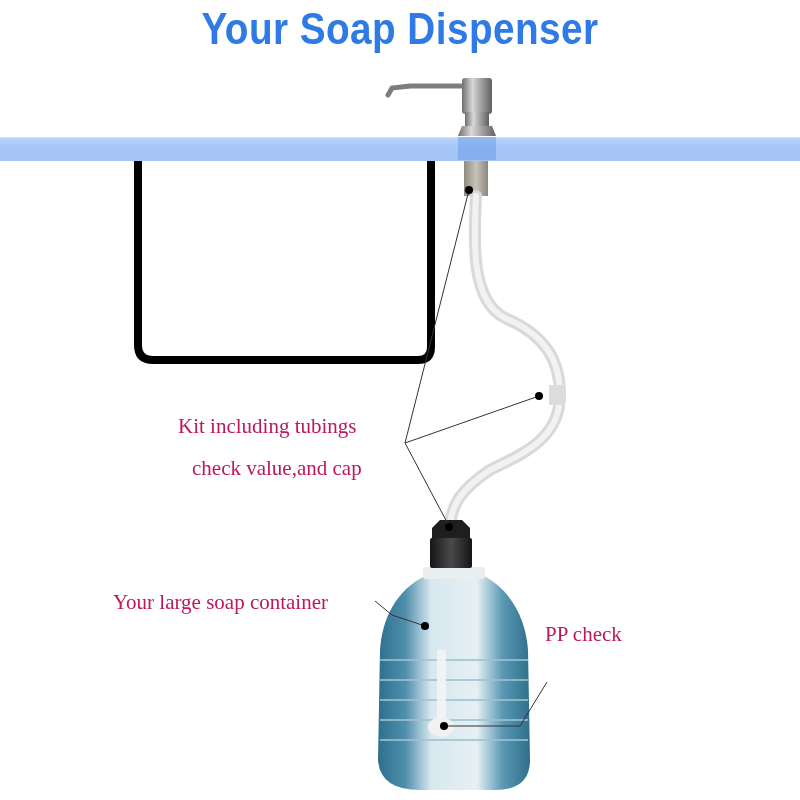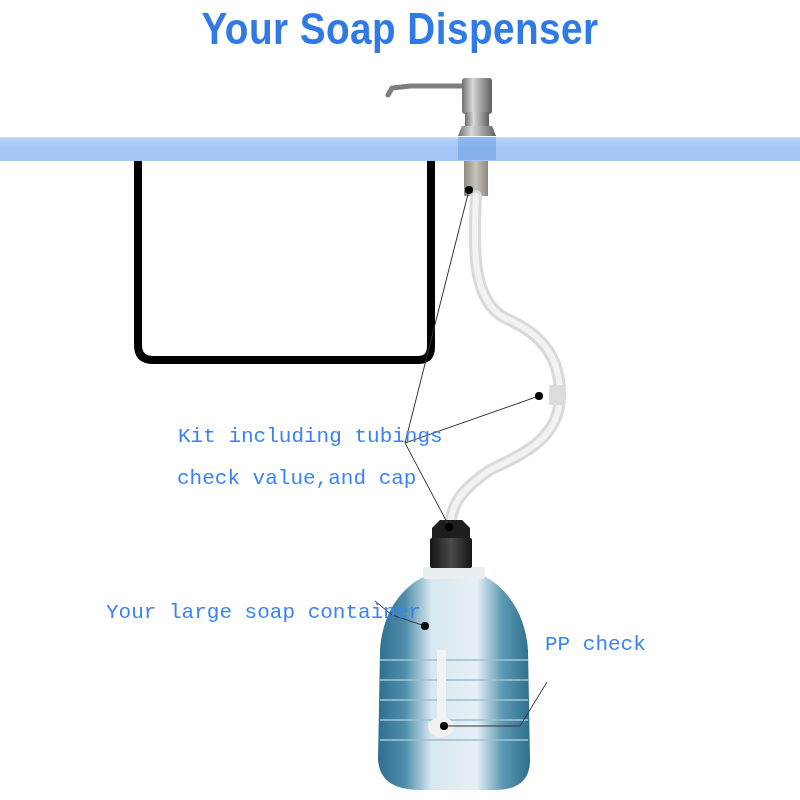--- a/index.html
+++ b/index.html
@@ -8,23 +8,22 @@
       position: absolute; left: 0; top: 4px; width: 800px; text-align: center;
       font-family: "Liberation Sans", sans-serif; font-weight: bold; font-size: 44px;
       color: #2f7ae5; letter-spacing: 0.5px; transform: scaleX(0.88); transform-origin: center;
     }
     .counter {
       position: absolute; left: 0; top: 137px; width: 800px; height: 23px;
       background: linear-gradient(to bottom, #b8d3fb 0%, #a5c6f7 40%, #a4c4f6 100%);
       border-top: 1px solid #cfe1fb;
     }
     .label {
-      position: absolute; font-family: Liberation Mono, monospace; font-size: 21px; color: #3b82f6;
+      position: absolute; font-family: Liberation Serif, serif; font-size: 21px; color: #be185d;
       white-space: nowrap;
-      margin-top: 11px;
     }
     svg.art { position: absolute; left: 0; top: 0; }
   </style>
 </head>
 <body>
 
 <div class="title">Your Soap Dispenser</div>
 
 <svg class="art" width="800" height="800" viewBox="0 0 800 800">
   <defs>
@@ -112,15 +111,15 @@
     <circle cx="444" cy="726" r="4"></circle>
   </g>
 </svg>
 
 <div class="counter"></div>
 <svg class="art" width="800" height="800" viewBox="0 0 800 800" style="pointer-events:none">
   <rect x="458" y="137" width="38" height="23" fill="#6e9ee6" opacity="0.55"></rect>
 </svg>
 
 <div class="label" style="left:178px; top:414px;">Kit including tubings</div>
-<div class="label" style="left:177px; top:456px;">check value,and cap</div>
-<div class="label" style="left:106px; top:590px;">Your large soap container</div>
+<div class="label" style="left:192px; top:456px;">check value,and cap</div>
+<div class="label" style="left:113px; top:590px;">Your large soap container</div>
 <div class="label" style="left:545px; top:622px;">PP check</div>
 
 </body></html>

